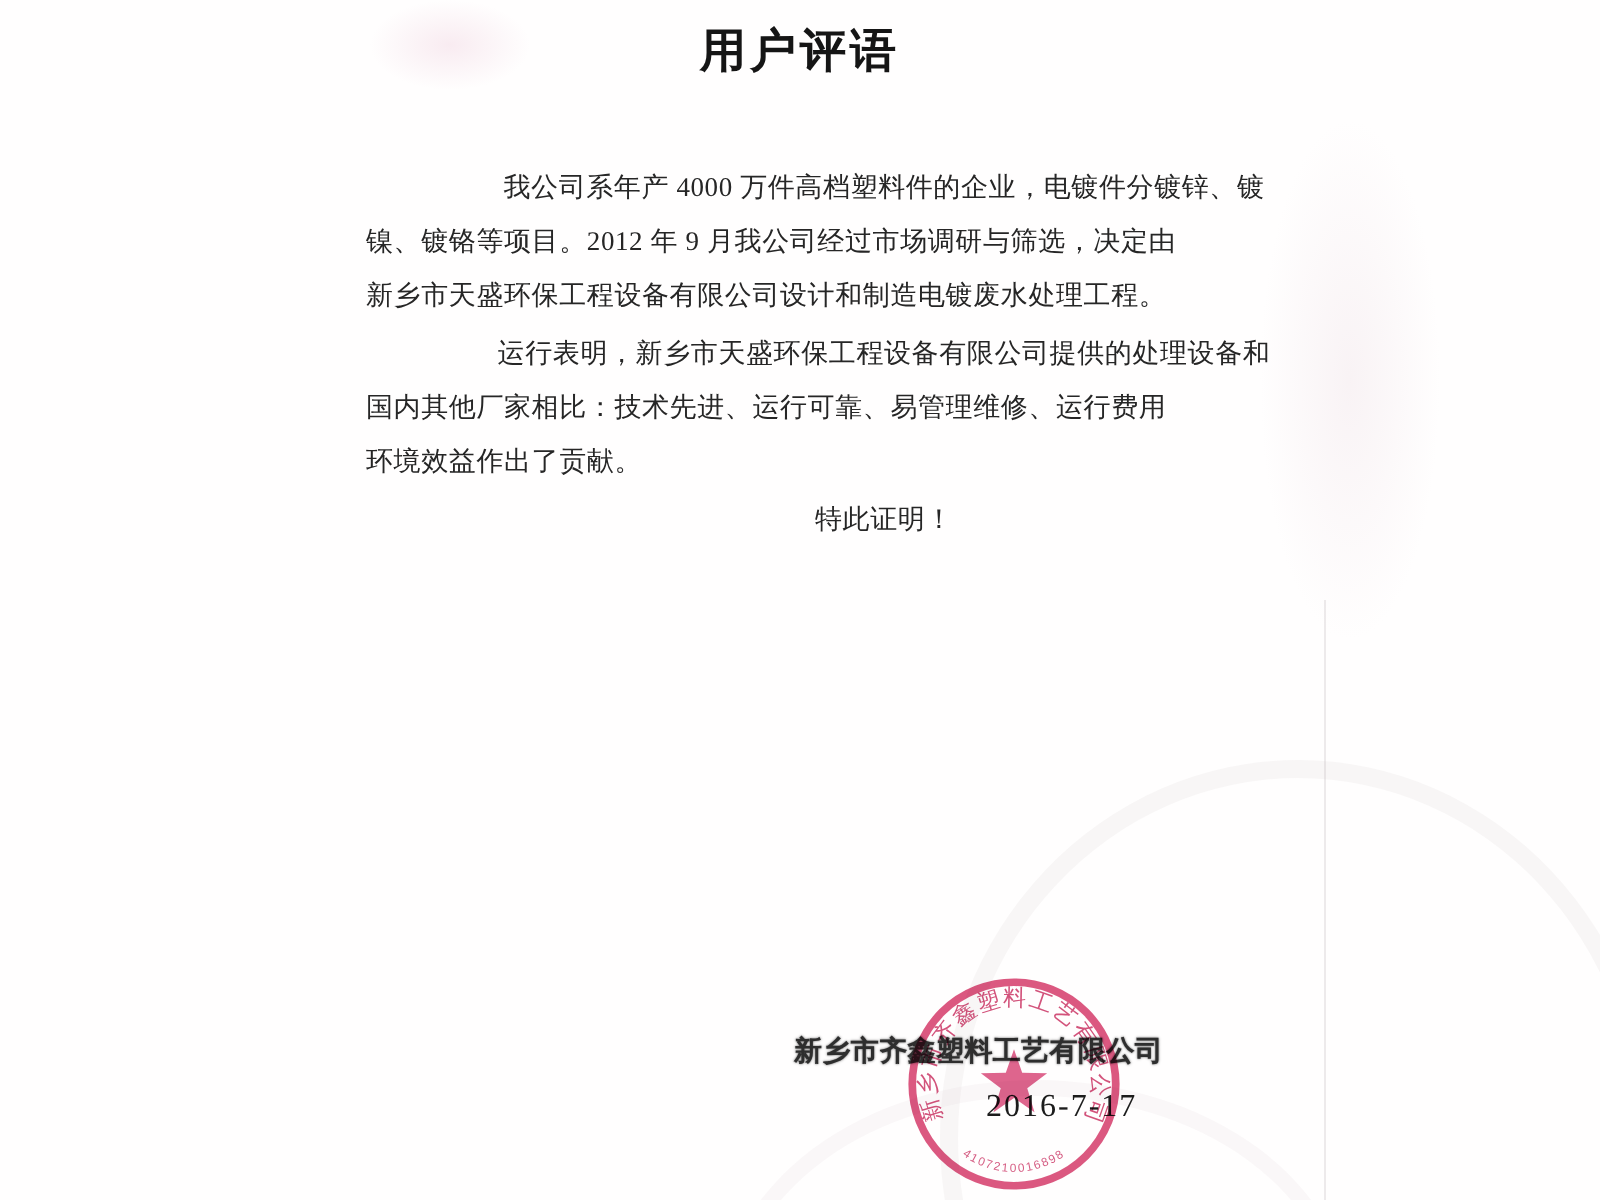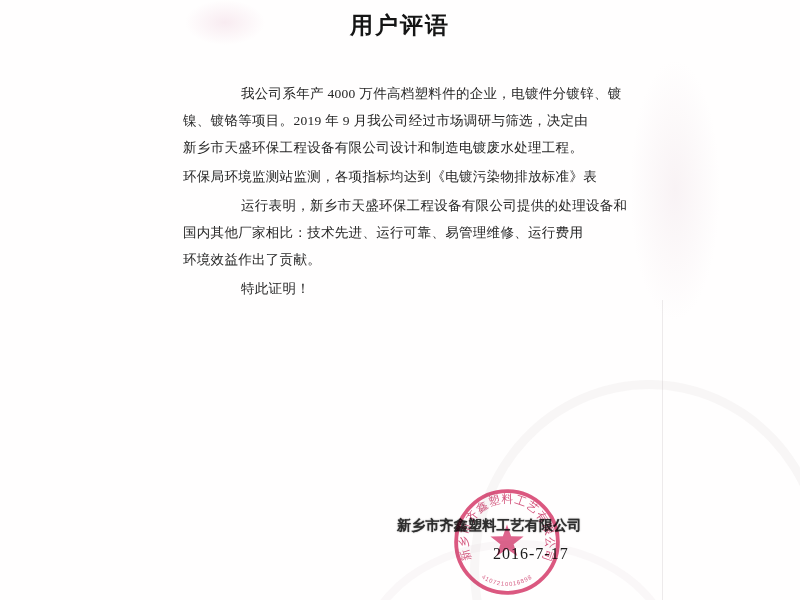--- a/index.html
+++ b/index.html
@@ -22,21 +22,21 @@
   .doc-title{position:absolute;left:0;top:10px;width:800px;margin:0;
              text-align:center;font-size:23px;font-weight:bold;color:#151515;
              letter-spacing:2px;
              font-family:"Liberation Sans","DejaVu Sans",sans-serif;}
 
   .body-text{position:absolute;left:183px;top:80px;width:460px;color:#262626;
              font-size:13.5px;letter-spacing:0.3px;}
   .para{margin:2px 0 0 0;}
   .para:first-child{margin-top:0;}
   .line{white-space:nowrap;height:27px;line-height:27px;}
-  .line.indent{padding-left:58px;}
+  .line.indent{padding-left:58px;text-align:center;}
 
   .sig-company{position:absolute;left:397px;top:517px;font-size:14px;font-weight:bold;
                color:#2e2e2e;letter-spacing:0.2px;white-space:nowrap;
                text-shadow:0 0 1.2px rgba(45,45,45,0.8);}
   .sig-date{position:absolute;left:493px;top:545px;font-size:16px;color:#1c1c1c;
             letter-spacing:1px;white-space:nowrap;}
 
   .stamp{position:absolute;left:452px;top:487px;width:110px;height:110px;
          mix-blend-mode:multiply;opacity:0.92;}
   .stamp text{font-family:"Liberation Sans","DejaVu Sans",sans-serif;}
@@ -50,25 +50,24 @@
   <div class="artifact art-blob2"></div>
   <div class="artifact art-curve1"></div>
   <div class="artifact art-curve2"></div>
   <div class="artifact art-line"></div>
 
   <h1 class="doc-title">用户评语</h1>
 
   <div class="body-text">
     <div class="para">
       <div class="line indent">我公司系年产 4000 万件高档塑料件的企业，电镀件分镀锌、镀</div>
-      <div class="line">镍、镀铬等项目。2019 年 9 月我公司经过市场调研与筛选，决定由</div>
+      <div class="line">镍、镀铬等项目。2012 年 9 月我公司经过市场调研与筛选，决定由</div>
       <div class="line">新乡市天盛环保工程设备有限公司设计和制造电镀废水处理工程。</div>
     </div>
     <div class="para">
-      <div class="line">环保局环境监测站监测，各项指标均达到《电镀污染物排放标准》表</div>
     </div>
     <div class="para">
       <div class="line indent">运行表明，新乡市天盛环保工程设备有限公司提供的处理设备和</div>
       <div class="line">国内其他厂家相比：技术先进、运行可靠、易管理维修、运行费用</div>
       <div class="line">环境效益作出了贡献。</div>
     </div>
     <div class="para">
       <div class="line indent">特此证明！</div>
     </div>
   </div>

